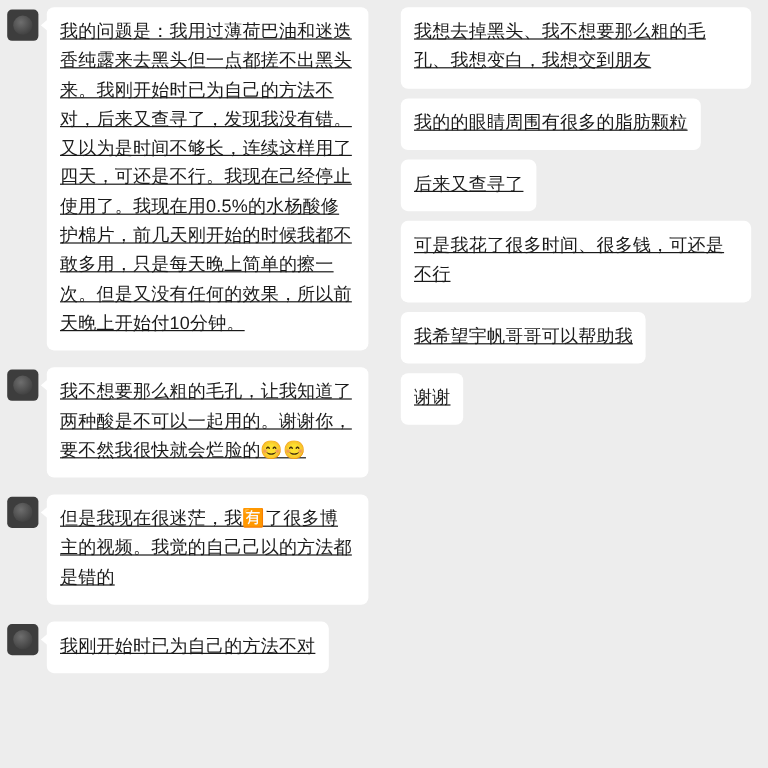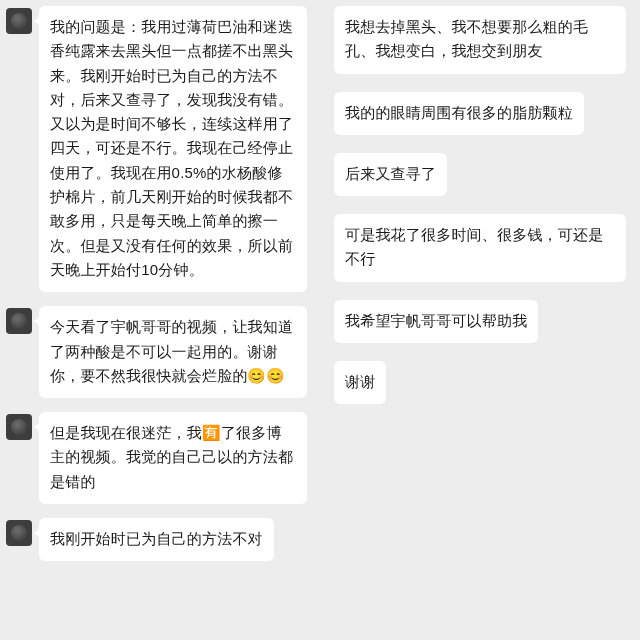--- a/index.html
+++ b/index.html
@@ -67,60 +67,61 @@
     background: #ffffff;
     border-radius: 6px;
     padding: 9px 11px 10px 11px;
     font-size: 15px;
     line-height: 1.62;
     color: #1a1a1a;
     letter-spacing: 0.2px;
     word-break: break-all;
     position: relative;
     box-shadow: 0 0 0 0 rgba(0,0,0,0);
+    text-decoration: underline;
   }
   .bubble::before {
     content: "";
     position: absolute;
     left: -5px;
     top: 10px;
     width: 0;
     height: 0;
     border-top: 5px solid transparent;
     border-bottom: 5px solid transparent;
     border-right: 6px solid #ffffff;
   }
   .col-left .bubble {
     max-width: 246px;
   }
   .col-right .bubble {
     max-width: 272px;
   }
   .col-right .msg-row {
-    margin-bottom: 18px;
+    margin-bottom: 8px;
   }
   .col-right .bubble::before {
     display: none;
   }
 </style>
 </head>
 <body>
 
 <div class="screen">
 
   <div class="col col-left">
 
     <div class="msg-row">
       <div class="avatar"></div>
       <div class="bubble">我的问题是：我用过薄荷巴油和迷迭香纯露来去黑头但一点都搓不出黑头来。我刚开始时已为自己的方法不对，后来又查寻了，发现我没有错。又以为是时间不够长，连续这样用了四天，可还是不行。我现在己经停止使用了。我现在用0.5%的水杨酸修护棉片，前几天刚开始的时候我都不敢多用，只是每天晚上简单的擦一次。但是又没有任何的效果，所以前天晚上开始付10分钟。</div>
     </div>
 
     <div class="msg-row">
       <div class="avatar"></div>
-      <div class="bubble">今天看了宇帆哥哥的视频，让我知道了两种酸是不可以一起用的。谢谢你，要不然我很快就会烂脸的😊😊</div>
+      <div class="bubble">我不想要那么粗的毛孔，让我知道了两种酸是不可以一起用的。谢谢你，要不然我很快就会烂脸的😊😊</div>
     </div>
 
     <div class="msg-row">
       <div class="avatar"></div>
       <div class="bubble">但是我现在很迷茫，我🈶了很多博主的视频。我觉的自己己以的方法都是错的</div>
     </div>
 
     <div class="msg-row">
       <div class="avatar"></div>
       <div class="bubble">我刚开始时已为自己的方法不对</div>

